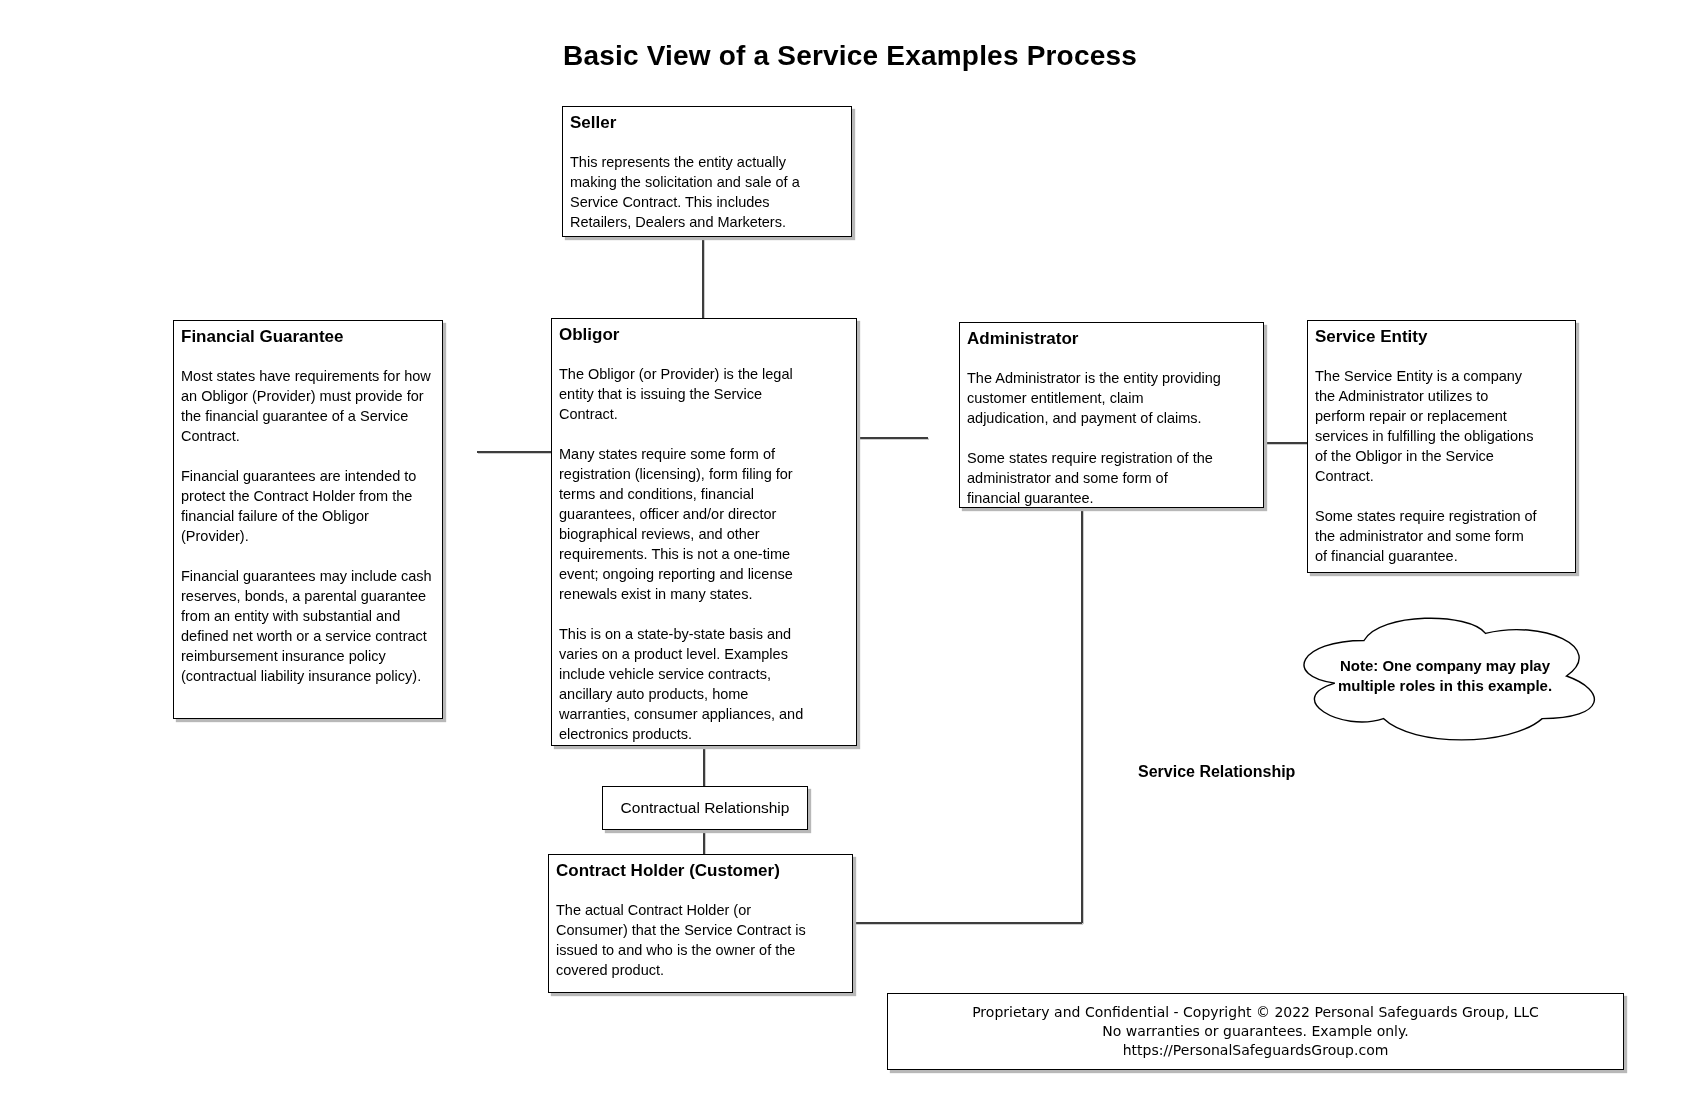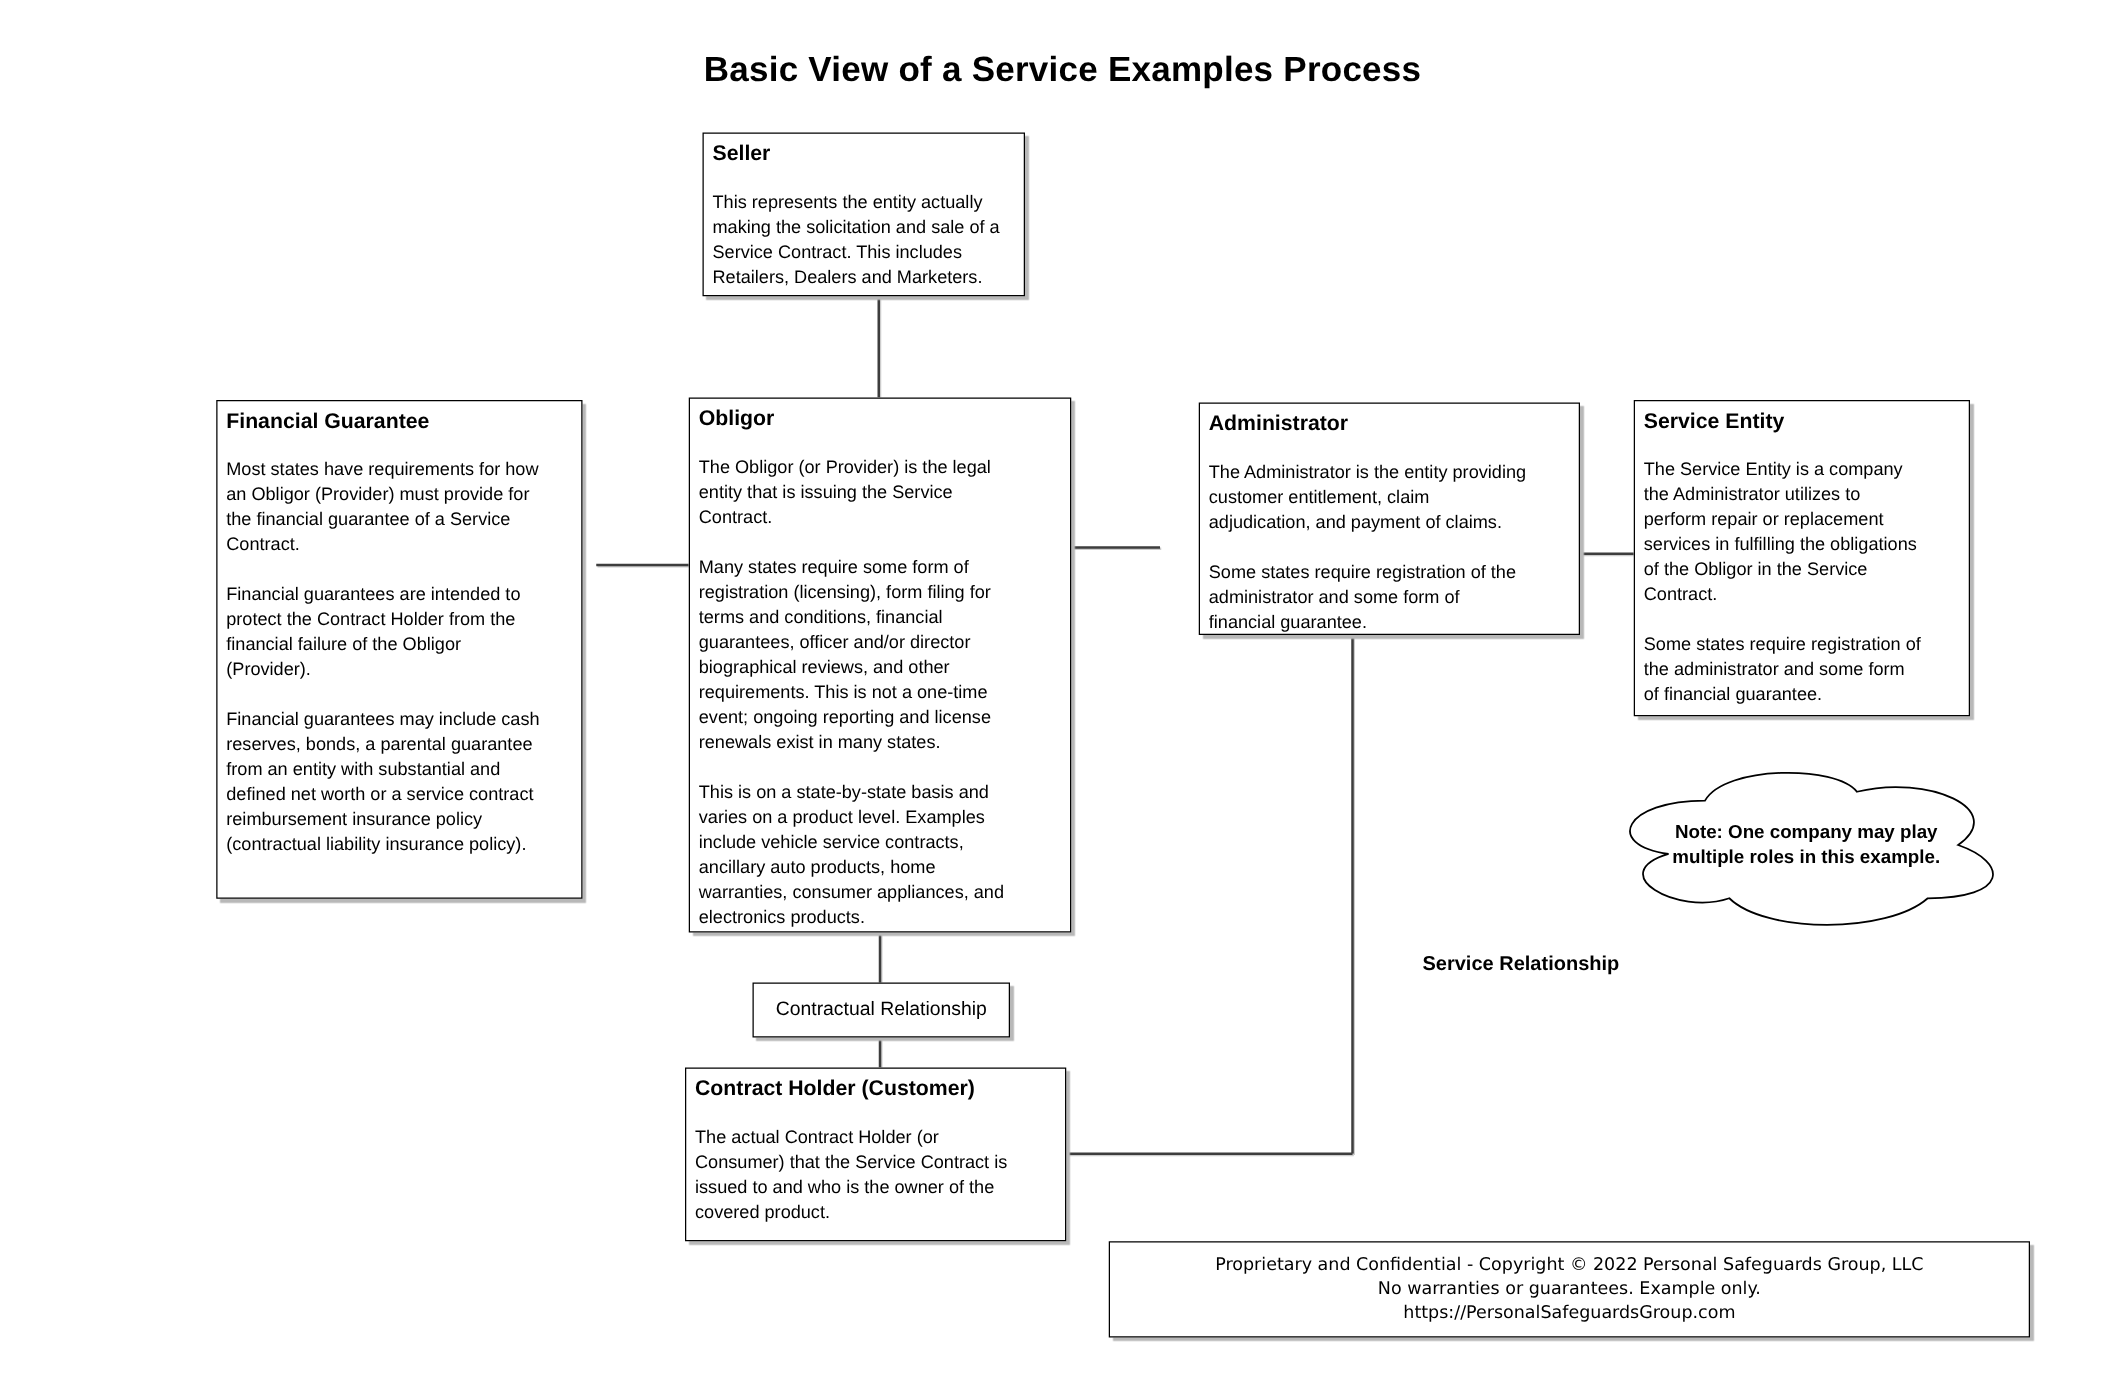--- a/index.html
+++ b/index.html
@@ -45,29 +45,29 @@
   <div class="title">Basic View of a Service Examples Process</div>
 
   <div class="line v" style="left:702px; top:237px; height:81px;"></div>
   <div class="line h" style="left:477px; top:451px; width:74px;"></div>
   <div class="line h" style="left:857px; top:437px; width:71px;"></div>
   <div class="line h" style="left:1233px; top:442px; width:74px;"></div>
   <div class="line v" style="left:703px; top:746px; height:108px;"></div>
   <div class="line v" style="left:1081px; top:508px; height:415px;"></div>
   <div class="line h" style="left:853px; top:922px; width:229px;"></div>
 
-  <div class="node" style="left:562px; top:106px; width:258px; height:131px;">
+  <div class="node" style="left:562px; top:106px; width:290px; height:131px;">
     <div class="node-heading">Seller</div>
     <div class="node-body">This represents the entity actually
 making the solicitation and sale of a
 Service Contract. This includes
 Retailers, Dealers and Marketers.</div>
   </div>
 
-  <div class="node" style="left:173px; top:320px; width:293px; height:399px;">
+  <div class="node" style="left:173px; top:320px; width:270px; height:399px;">
     <div class="node-heading">Financial Guarantee</div>
     <div class="node-body">Most states have requirements for how
 an Obligor (Provider) must provide for
 the financial guarantee of a Service
 Contract.
 
 Financial guarantees are intended to
 protect the Contract Holder from the
 financial failure of the Obligor
 (Provider).

